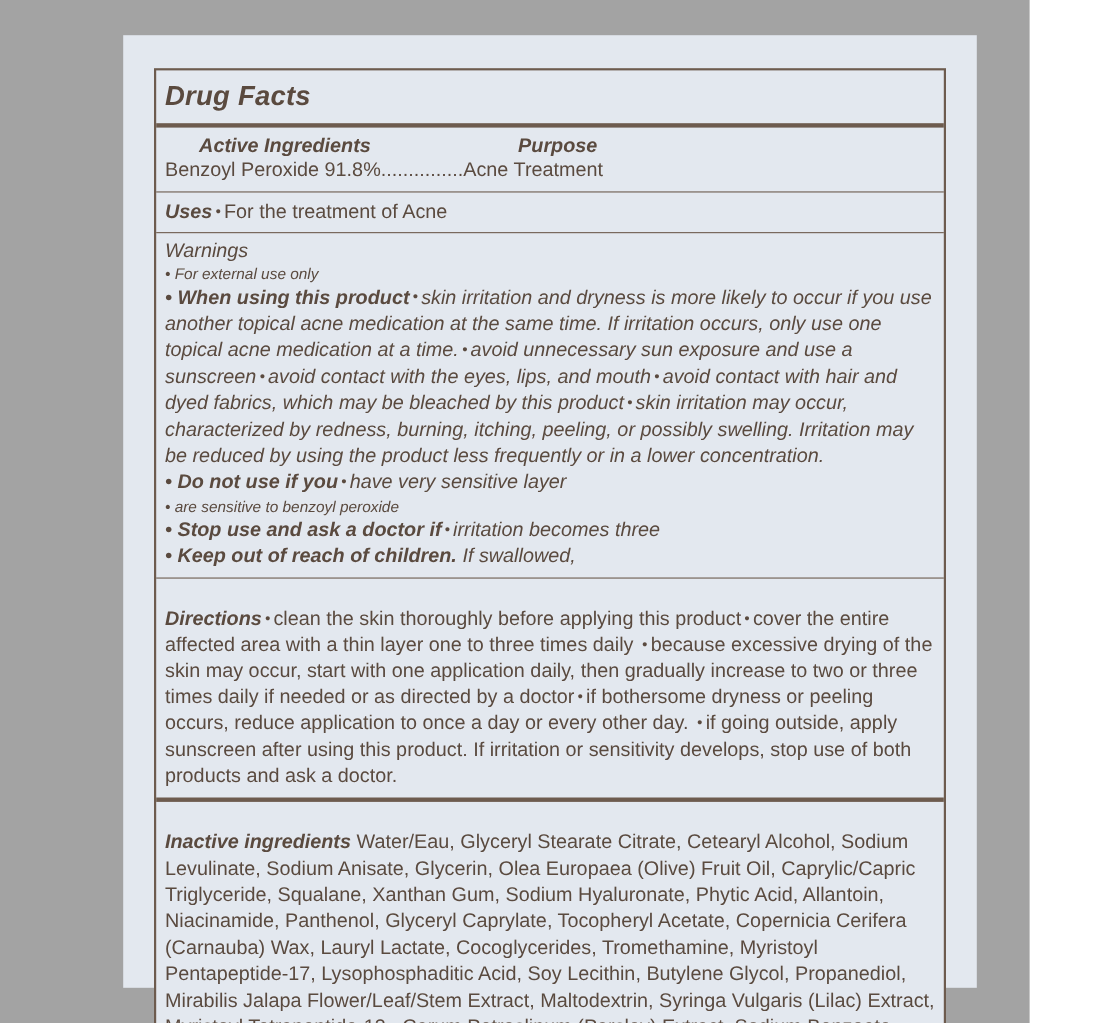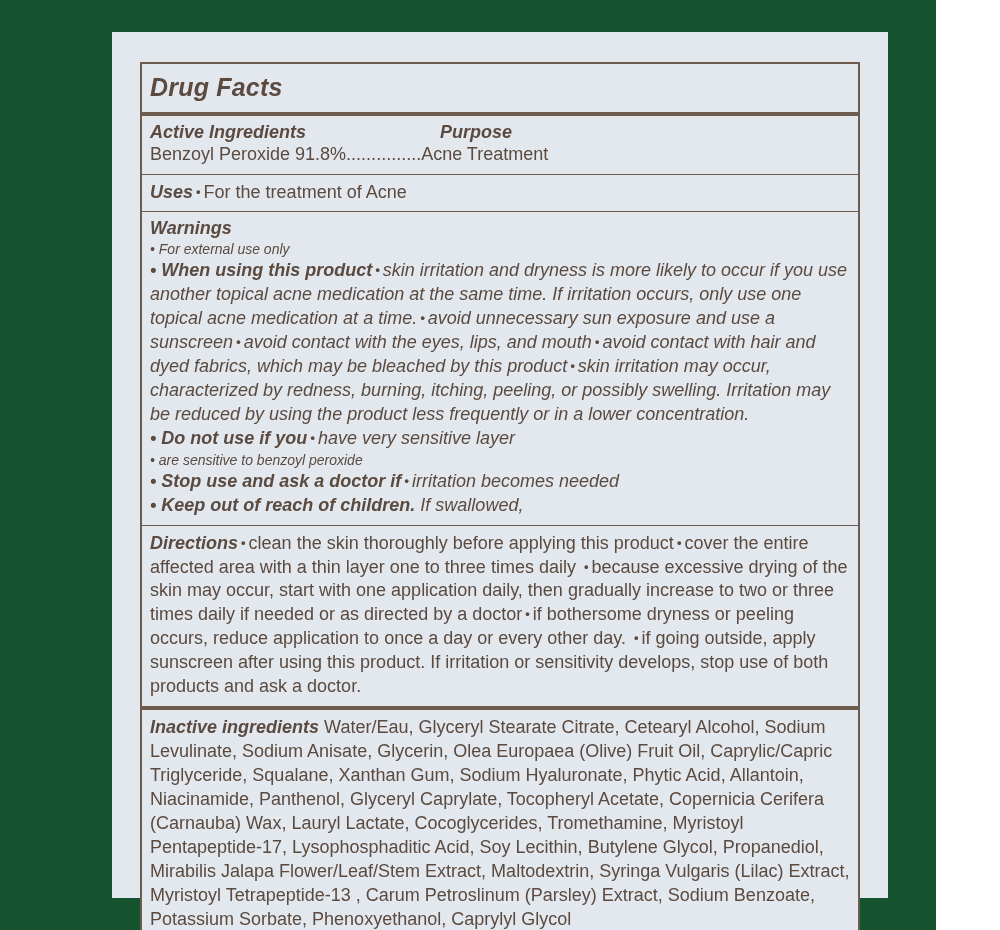--- a/index.html
+++ b/index.html
@@ -12,21 +12,21 @@
     background: #ffffff;
     font-family: "Liberation Sans", sans-serif;
     overflow: hidden;
   }
   #page {
     position: absolute;
     left: 0;
     top: 0;
     width: 936px;
     height: 930px;
-    background: #14532d;
+    background: #a3a3a3;
   }
   #panel-bg {
     position: absolute;
     left: 112px;
     top: 32px;
     width: 776px;
     height: 866px;
     background: #e3e8ef;
   }
   #drug-facts {
@@ -55,20 +55,21 @@
     letter-spacing: 0.2px;
     padding: 9px 8px 10px 8px;
     color: #5a4a3f;
   }
   .hdr-row {
     display: flex;
     align-items: center;
     font-size: 18px;
     font-style: italic;
     font-weight: bold;
+    margin-left: 31px;
   }
   .hdr-active {
     width: 290px;
   }
   .body-line {
     font-size: 18px;
     line-height: 1.32;
   }
   .inline-head {
     font-style: italic;
@@ -84,32 +85,33 @@
     font-size: 18px;
     line-height: 1.33;
     text-align: left;
   }
   .warn-block .para {
     font-style: italic;
   }
   .warn-title {
     font-size: 18px;
     font-style: italic;
-    font-weight: bold;
+    font-weight: normal;
     margin-bottom: 1px;
   }
   .list-line {
     font-size: 14px;
     line-height: 1.36;
     font-style: italic;
   }
   .dirs .para,
   .inactive .para,
   .other .para {
     font-style: normal;
+    margin-top: 19px;
   }
   .dirs .inline-head,
   .inactive .inline-head,
   .other .inline-head {
     font-style: italic;
     font-weight: bold;
   }
   .uses-line {
     font-size: 18px;
     line-height: 1.3;
@@ -143,21 +145,21 @@
       <div class="warn-title">Warnings</div>
       <div class="list-line">• For external use only</div>
       <div class="para">
         <span class="inline-head">• When using this product</span><span class="bullet">•</span><span>skin irritation and dryness is more likely to occur if you use another topical acne medication at the same time.  If irritation occurs, only use one topical acne medication at a time.</span><span class="bullet">•</span><span>avoid unnecessary sun exposure and use a sunscreen</span><span class="bullet">•</span><span>avoid contact with the eyes, lips, and mouth</span><span class="bullet">•</span><span>avoid contact with hair and dyed fabrics, which may be bleached by this product</span><span class="bullet">•</span><span>skin irritation may occur, characterized  by redness, burning, itching, peeling, or possibly swelling. Irritation may be reduced by using the product less frequently or in a lower concentration.</span>
       </div>
       <div class="para">
         <span class="inline-head">• Do not use if you</span><span class="bullet">•</span><span>have very sensitive layer</span>
       </div>
       <div class="list-line">• are sensitive to benzoyl peroxide</div>
       <div class="para">
-        <span class="inline-head">• Stop use and ask a doctor if</span><span class="bullet">•</span><span>irritation becomes needed</span>
+        <span class="inline-head">• Stop use and ask a doctor if</span><span class="bullet">•</span><span>irritation becomes three</span>
       </div>
       <div class="para">
         <span class="inline-head">• Keep out of reach of children.</span>
         <span>If swallowed,</span>
       </div>
     </div>
 
     <div class="section rule-thin dirs">
       <div class="para">
         <span class="inline-head">Directions</span><span class="bullet">•</span><span>clean the skin thoroughly before applying this product</span><span class="bullet">•</span><span>cover the entire affected area with a thin layer one to three times daily </span><span class="bullet">•</span><span>because excessive drying of the skin may occur, start with one application daily, then gradually increase to two or three times daily if needed or as directed by a doctor</span><span class="bullet">•</span><span>if bothersome dryness or peeling occurs, reduce application to once a day or every other day. </span><span class="bullet">•</span><span>if going outside, apply sunscreen after using this product. If irritation or sensitivity develops, stop use of both products and ask a doctor.</span>

